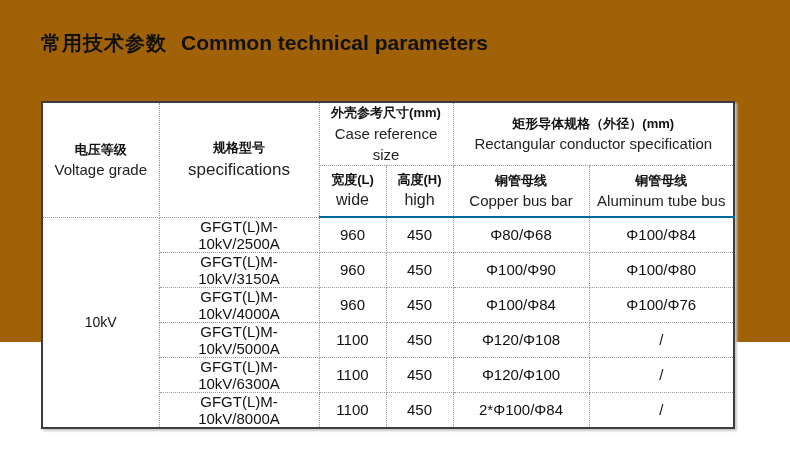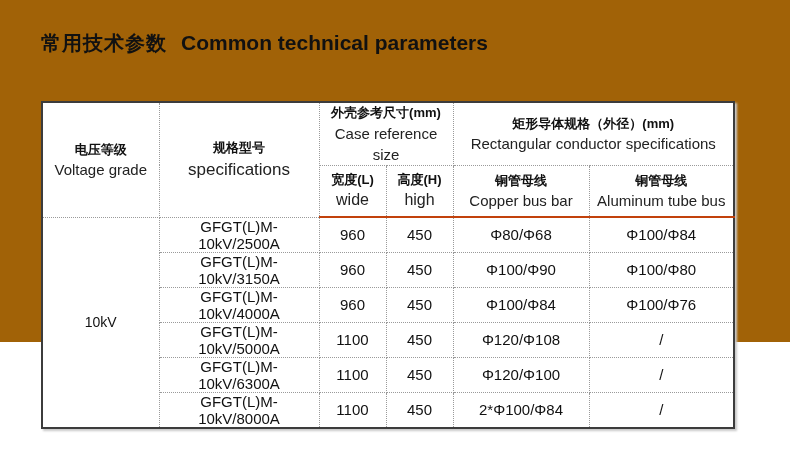--- a/index.html
+++ b/index.html
@@ -31,21 +31,21 @@
   table.params td, table.params th {
     border: 1px dotted #9a9a9a;
     text-align: center; vertical-align: middle;
     font-weight: normal;
     padding: 0 2px;
   }
   tr.hdr-top > th { height: 63px; }
   tr.hdr-sub > th { height: 52px; }
   tr.hdr-top > th, tr.hdr-sub > th { border-bottom-color: #9a9a9a; }
   
-  tr.hdr-sub > th, th.span-rows { border-bottom: 2px solid #c2410c; }
+  tr.hdr-sub > th, th.span-rows { border-bottom: 2px solid #0369a1; }
   tr.data-row > td { height: 35px; }
 
   .zh { display: block; font-weight: bold; font-size: 13px; color: #111; line-height: 1.5; }
   .en { display: block; font-size: 15px; color: #222; line-height: 1.4; }
   .en-lg { font-size: 17px; }
   .en-md { font-size: 16px; }
 
   td.val, td.spec-cell { font-weight: bold; font-size: 15px; color: #111; }
   td.voltage-cell { font-weight: bold; font-size: 14px; color: #111; }
 </style>
@@ -77,21 +77,21 @@
         <th rowspan="2" class="span-rows">
           <span class="zh">规格型号</span>
           <span class="en en-lg">specifications</span>
         </th>
         <th colspan="2">
           <span class="zh">外壳参考尺寸(mm)</span>
           <span class="en">Case reference size</span>
         </th>
         <th colspan="2">
           <span class="zh">矩形导体规格（外径）(mm)</span>
-          <span class="en">Rectangular conductor specifications</span>
+          <span class="en">Rectangular conductor specification</span>
         </th>
       </tr>
       <tr class="hdr-sub">
         <th>
           <span class="zh">宽度(L)</span>
           <span class="en en-md">wide</span>
         </th>
         <th>
           <span class="zh">高度(H)</span>
           <span class="en en-md">high</span>

